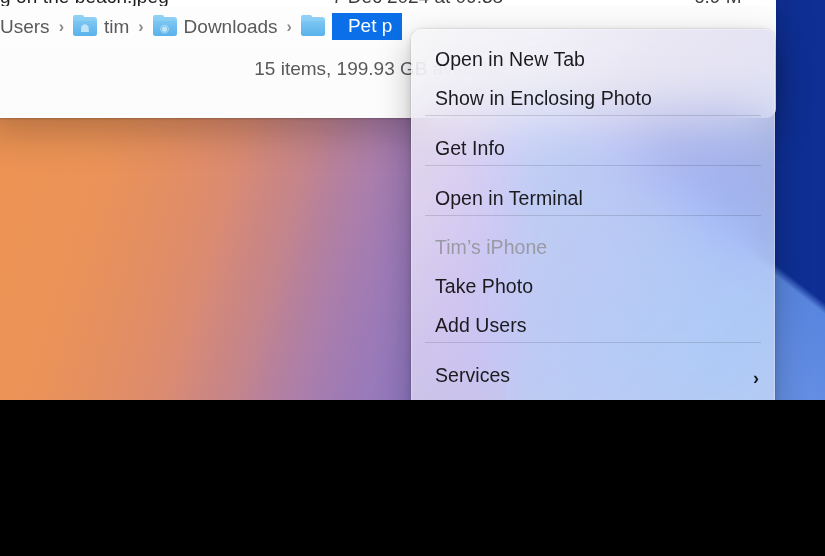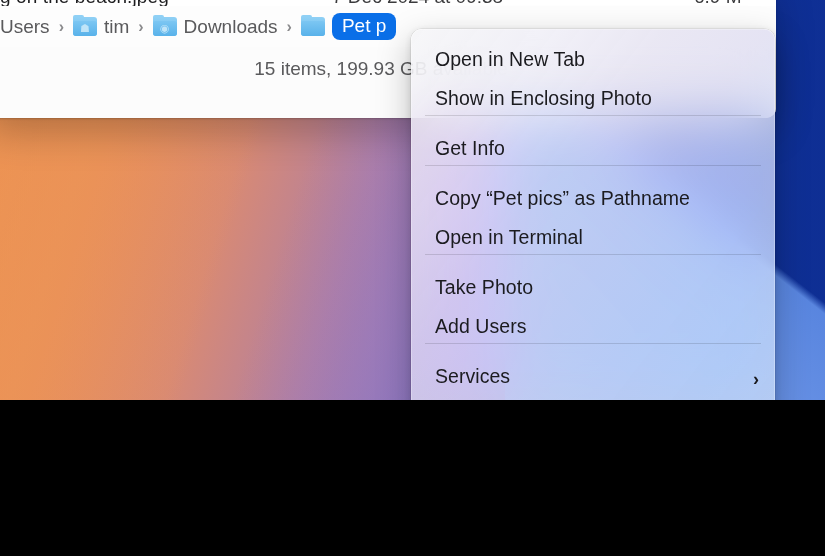--- a/index.html
+++ b/index.html
@@ -169,22 +169,22 @@
   }
   .crumb-sep {
     font-size: 16px;
     color: #8a8a8c;
     margin: 0 9px;
     font-weight: 600;
   }
   .crumb-label.selected {
     background: #0a6fe8;
     color: #fff;
-    border-radius: 8px;
-    padding: 2px 10px 3px 10px;
+    border-radius: 0;
+    padding: 2px 10px 3px 16px;
     font-weight: 500;
   }
 
   
   .folder-ico {
     position: relative;
     width: 24px;
     height: 19px;
     flex: 0 0 auto;
   }
@@ -376,28 +376,28 @@
 
     <div class="ctx-sep"></div>
 
     <div class="ctx-item">
       <span>Get Info</span>
     </div>
 
     <div class="ctx-sep"></div>
 
     <div class="ctx-item">
-      <span>Copy “Pet pics” as Pathname</span>
-    </div>
-    <div class="ctx-item">
       <span>Open in Terminal</span>
     </div>
 
     <div class="ctx-sep"></div>
 
+    <div class="ctx-item header">
+      <span>Tim’s iPhone</span>
+    </div>
     <div class="ctx-item">
       <span>Take Photo</span>
     </div>
     <div class="ctx-item">
       <span>Add Users</span>
     </div>
 
     <div class="ctx-sep"></div>
 
     <div class="ctx-item">

